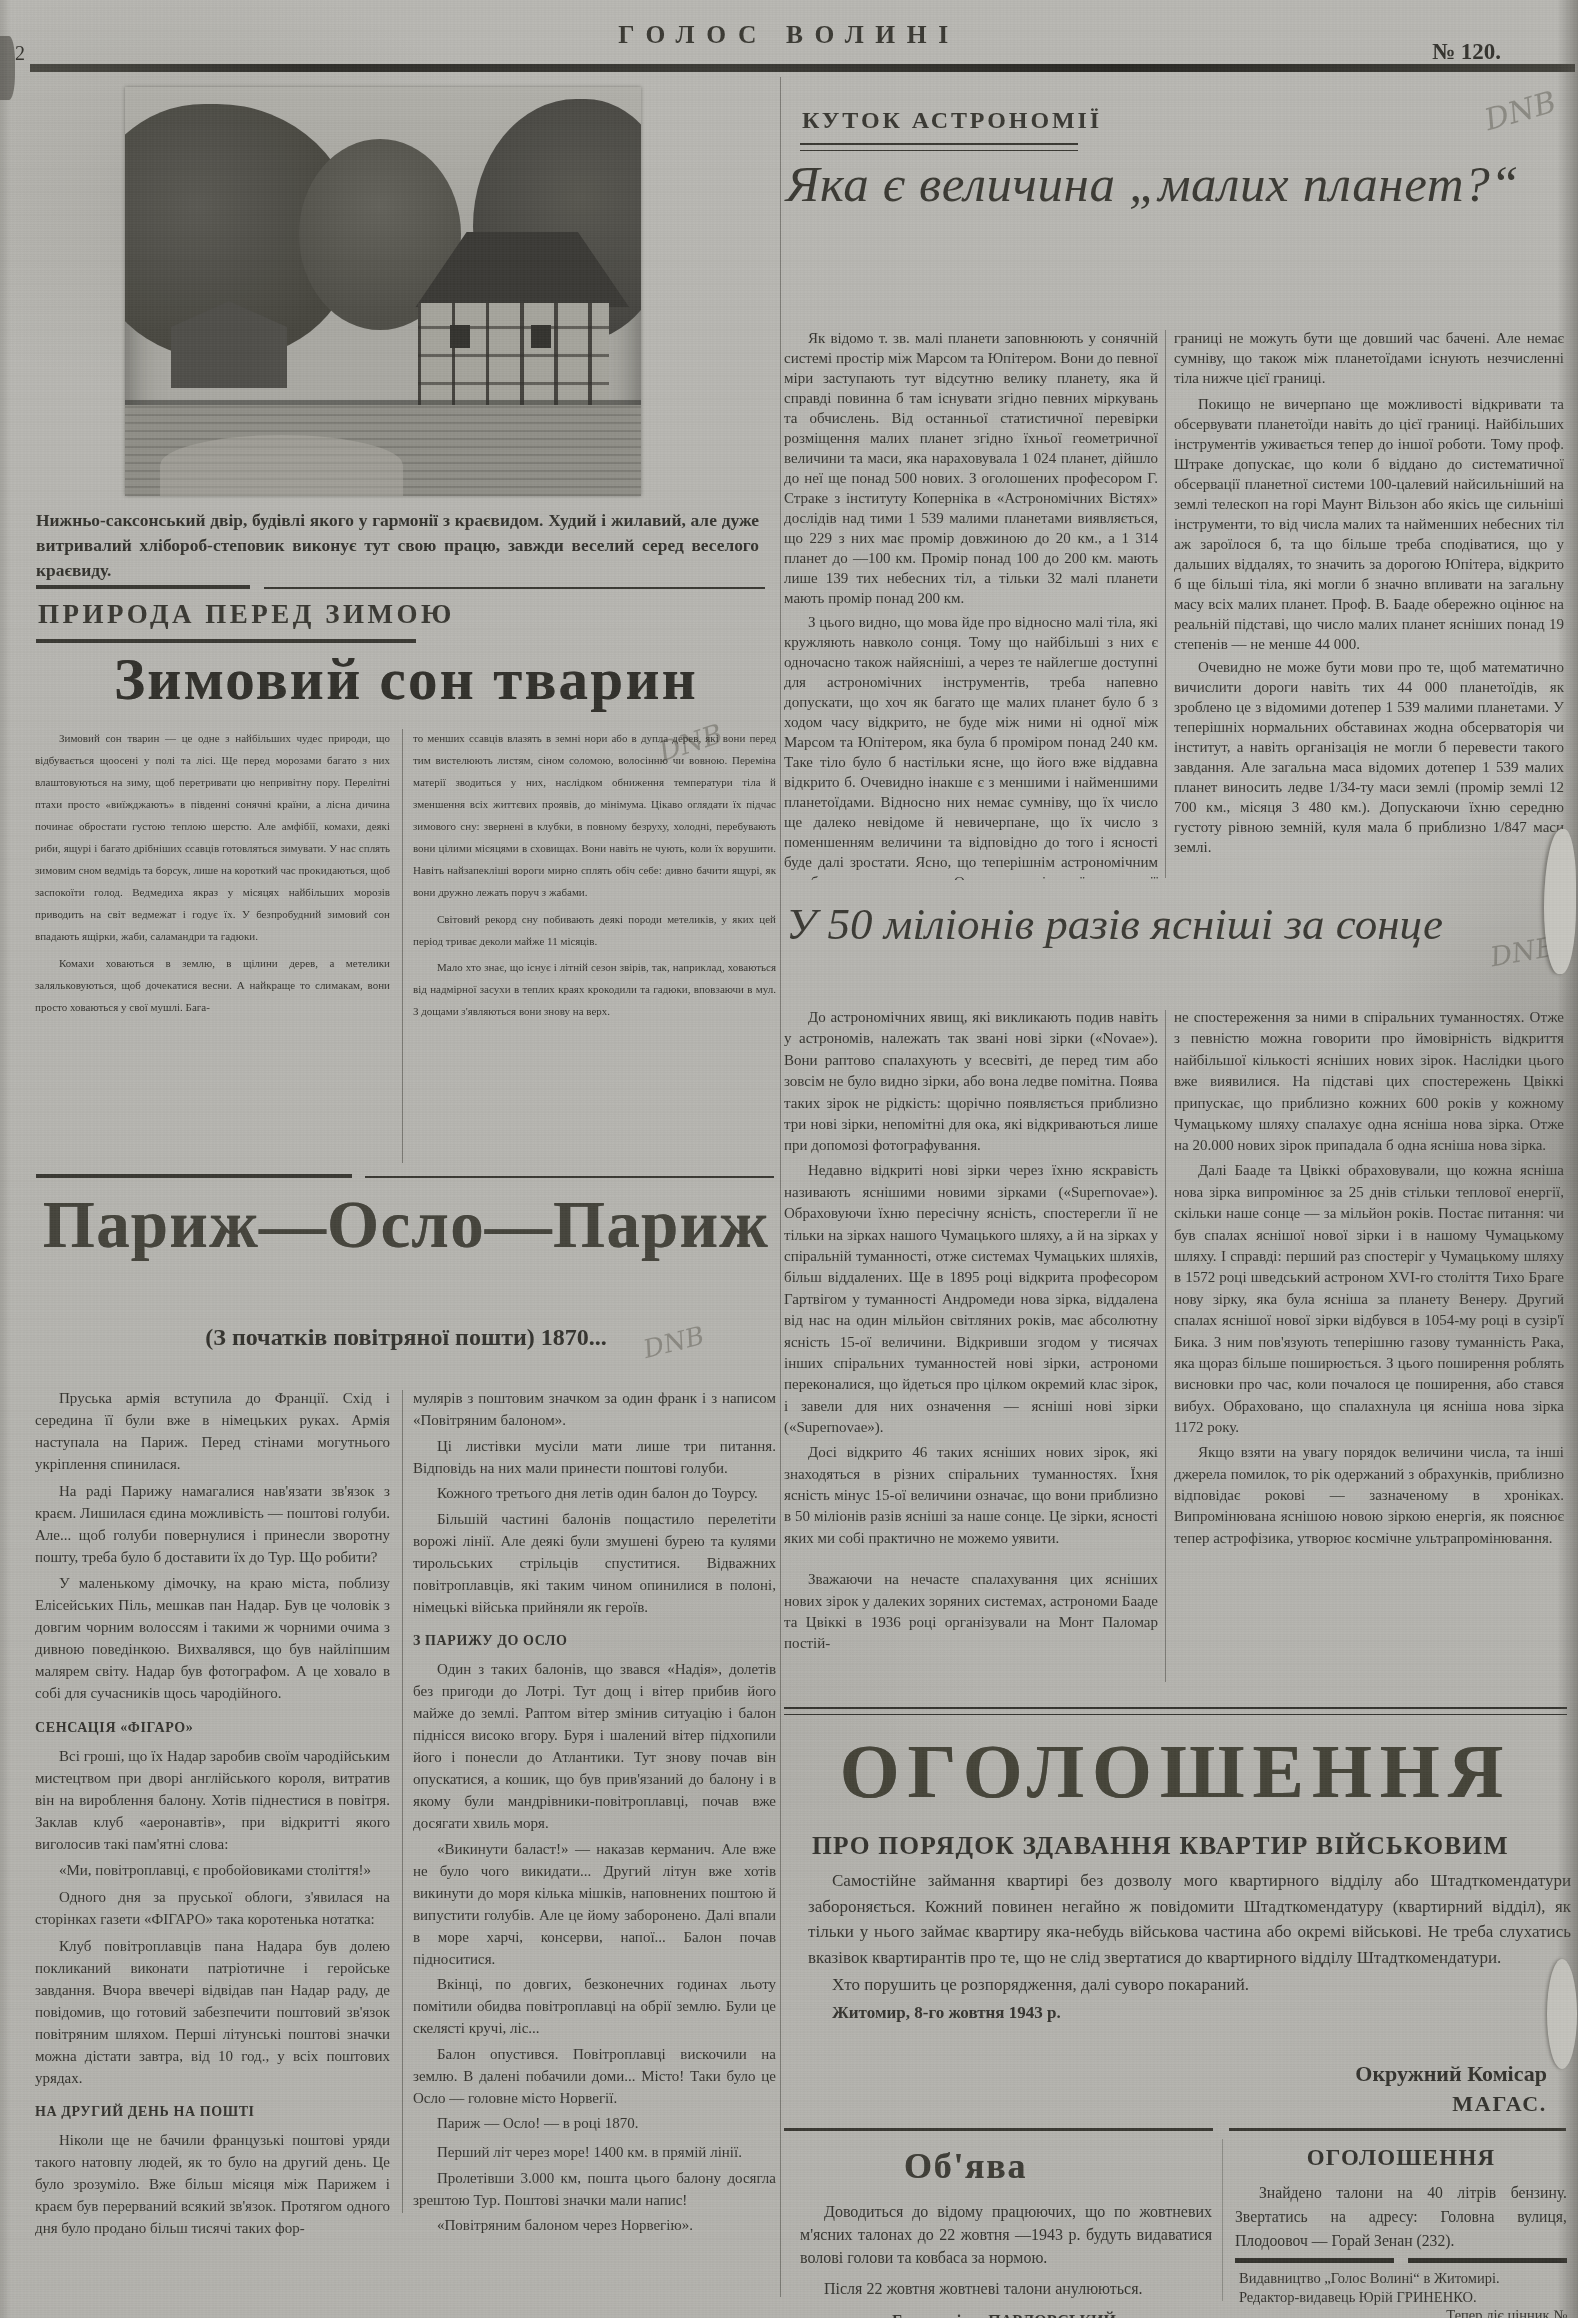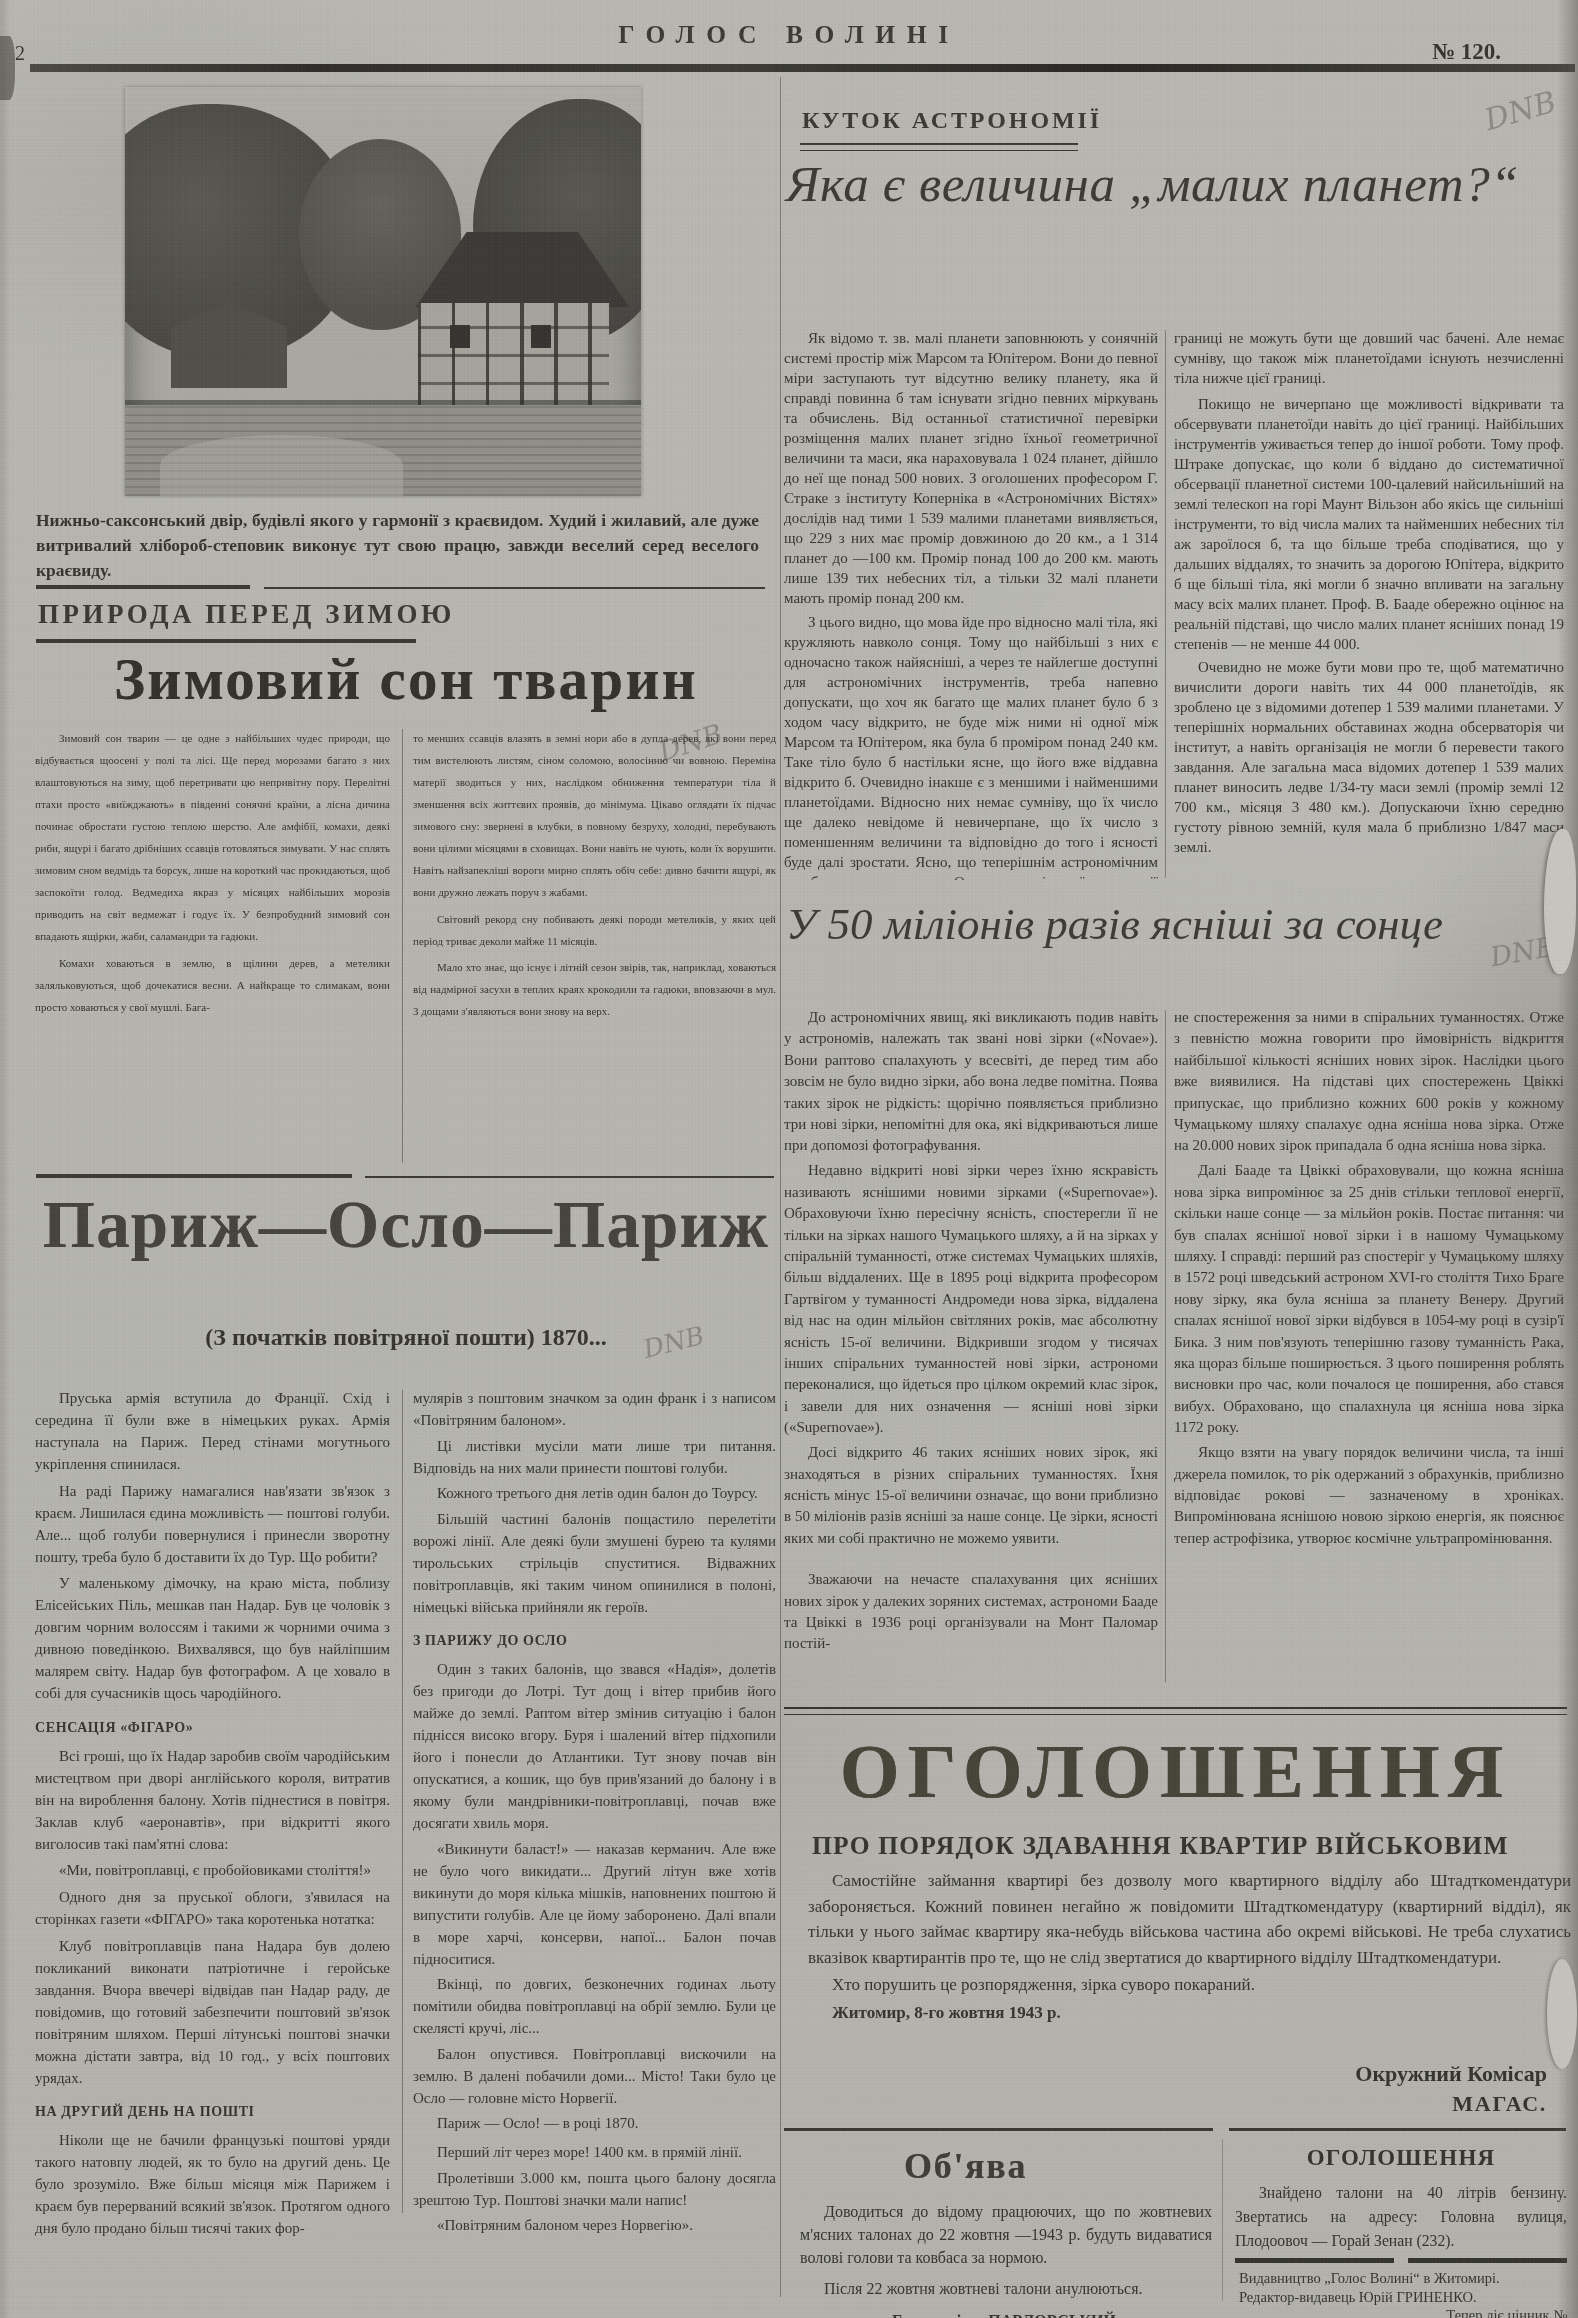--- a/index.html
+++ b/index.html
@@ -145,21 +145,21 @@
     <p class="p0">не спостереження за ними в спіральних туманностях. Отже з певністю можна говорити про ймовірність відкриття найбільшої кількості ясніших нових зірок. Наслідки цього вже виявилися. На підставі цих спостережень Цвіккі припускає, що приблизно кожних 600 років у кожному Чумацькому шляху спалахує одна ясніша нова зірка. Отже на 20.000 нових зірок припадала б одна ясніша нова зірка.</p>
     <p class="p" style="margin-top:3.5px;">Далі Бааде та Цвіккі обраховували, що кожна ясніша нова зірка випромінює за 25 днів стільки теплової енергії, скільки наше сонце — за мільйон років. Постає питання: чи був спалах яснішої нової зірки і в нашому Чумацькому шляху. І справді: перший раз спостеріг у Чумацькому шляху в 1572 році шведський астроном XVI-го століття Тихо Браге нову зірку, яка була ясніша за планету Венеру. Другий спалах яснішої нової зірки відбувся в 1054-му році в сузір'ї Бика. З ним пов'язують теперішню газову туманність Рака, яка щораз більше поширюється. З цього поширення роблять висновки про час, коли почалося це поширення, або стався вибух. Обраховано, що спалахнула ця ясніша нова зірка 1172 року.</p>
     <p class="p" style="margin-top:3.5px;">Якщо взяти на увагу порядок величини числа, та інші джерела помилок, то рік одержаний з обрахунків, приблизно відповідає рокові — зазначеному в хроніках. Випромінювана яснішою новою зіркою енергія, як пояснює тепер астрофізика, утворює космічне ультрапромінювання.</p>
   </div>
 
   <div class="abs" style="left:784px;top:1707px;width:783px;height:5.2px;border-top:2.9px solid #35342f;border-bottom:1.7px solid #35342f;"></div>
   <div class="abs display" style="left:784px;top:1727px;width:783px;text-align:center;font-size:77px;letter-spacing:8px;color:#454439;">ОГОЛОШЕННЯ</div>
   <div class="abs" style="left:812px;top:1831px;font-size:25.5px;font-weight:bold;letter-spacing:1.2px;">ПРО ПОРЯДОК ЗДАВАННЯ КВАРТИР ВІЙСЬКОВИМ</div>
   <div class="abs" style="left:808px;top:1868px;width:763px;font-size:17px;line-height:25.5px;">
     <p class="p">Самостійне займання квартирі без дозволу мого квартирного відділу або Штадткомендатури забороняється. Кожний повинен негайно ж повідомити Штадткомендатуру (квартирний відділ), як тільки у нього займає квартиру яка-небудь військова частина або окремі військові. Не треба слухатись вказівок квартирантів про те, що не слід звертатися до квартирного відділу Штадткомендатури.</p>
-    <p class="p" style="margin-top:2.3px;">Хто порушить це розпорядження, зірка суворо покараний.</p>
+    <p class="p" style="margin-top:2.3px;">Хто порушить це розпорядження, далі суворо покараний.</p>
     <p class="p" style="margin-top:2.3px;font-weight:600;">Житомир, 8-го жовтня 1943 р.</p>
   </div>
   <div class="abs" style="left:1188px;top:2059px;width:359px;text-align:right;font-size:22px;font-weight:bold;line-height:30px;">
     <div>Окружний Комісар</div>
     <div style="letter-spacing:1.7px;">МАГАС.</div>
   </div>
 
   <div class="abs rule" style="left:784px;top:2128px;width:429px;height:2.9px;"></div>
   <div class="abs rule" style="left:1229px;top:2128px;width:337px;height:2.9px;"></div>
   <div class="abs vline" style="left:1222px;top:2139px;height:162px;background:rgba(64,62,56,.35);"></div>

